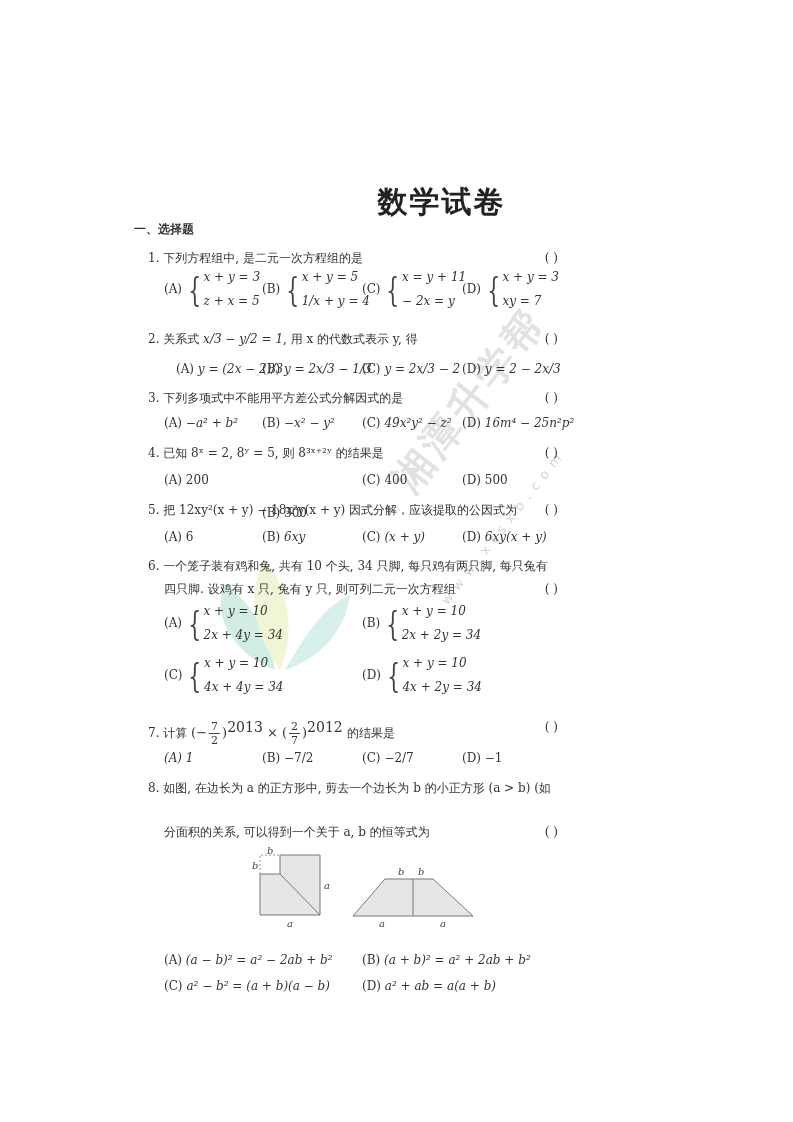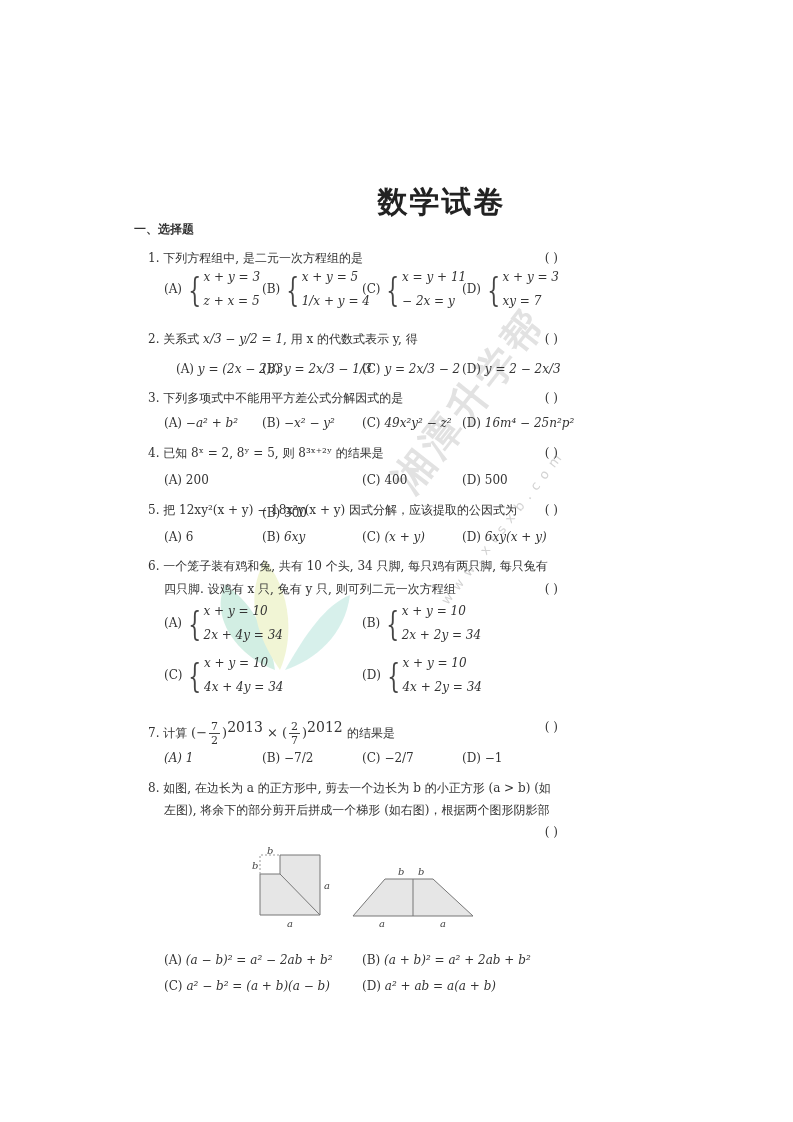--- a/index.html
+++ b/index.html
@@ -215,24 +215,22 @@
     <div class="opt" style="left:0;font-style:italic;"><span>(A)</span> <span>1</span></div>
     <div class="opt" style="left:98px;"><span>(B)</span> <span>−7/2</span></div>
     <div class="opt" style="left:198px;"><span>(C)</span> <span>−2/7</span></div>
     <div class="opt" style="left:298px;"><span>(D)</span> <span>−1</span></div>
   </div>
 
   <div class="q" style="top:779px;">
     <span>8.</span>
     <span>如图, 在边长为 a 的正方形中, 剪去一个边长为 b 的小正方形 (a &gt; b) (如</span>
   </div>
-  <div class="q" style="top:801px; left:164px; width:394px;">
-    <span>左图), 将余下的部分剪开后拼成一个梯形 (如右图)，根据两个图形阴影部</span>
-  </div>
   <div class="q" style="top:823px; left:164px; width:394px;">
+    <span>分面积的关系, 可以得到一个关于 a, b 的恒等式为</span>
     <span class="paren">(   )</span>
   </div>
 
   <svg class="figure" style="left:245px; top:843px;" width="240" height="90" viewBox="0 0 240 90">
 
     <polygon points="15,31 35,31 35,12 75,12 75,72 15,72" fill="#e6e6e6" stroke="#777" stroke-width="1"></polygon>
     <line x1="35" y1="31" x2="75" y2="72" stroke="#777" stroke-width="1"></line>
     <polyline points="15,31 15,12 35,12" fill="none" stroke="#999" stroke-width="1" stroke-dasharray="2,2"></polyline>
     <text x="22" y="11" font-size="10" font-style="italic" fill="#444">b</text>
     <text x="7" y="26" font-size="10" font-style="italic" fill="#444">b</text>

